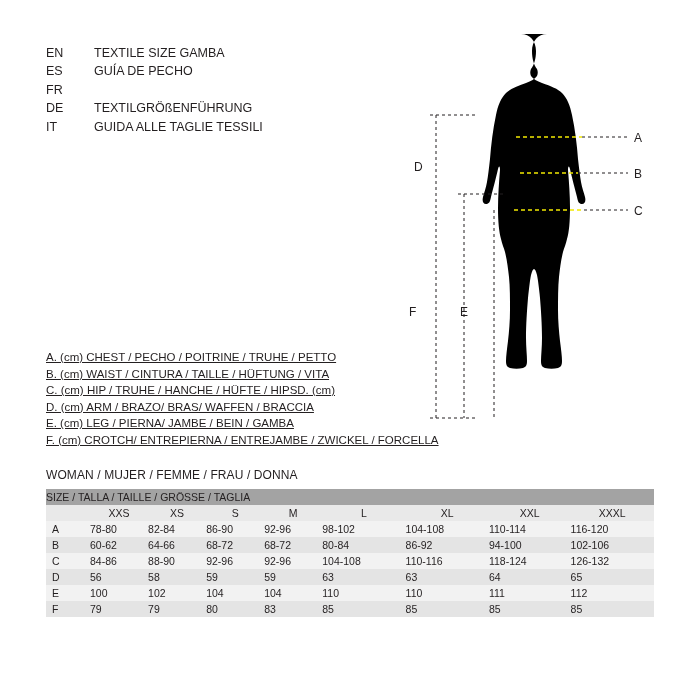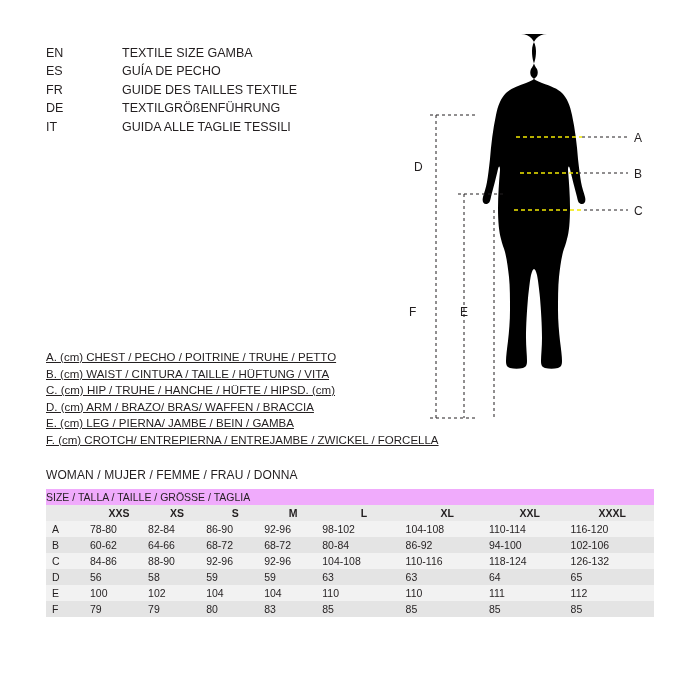--- a/index.html
+++ b/index.html
@@ -19,21 +19,20 @@
   
   .lang-block {
     position: absolute;
     left: 46px;
     top: 44px;
     font-size: 12.5px;
     line-height: 18.4px;
   }
   .lang-row {
     display: flex;
-    gap: 28px;
   }
   .lang-code {
     width: 48px;
     flex: 0 0 48px;
     color: #231f20;
   }
   .lang-text {
     white-space: nowrap;
   }
 
@@ -67,31 +66,30 @@
     width: 608px;
     font-size: 10.5px;
     color: #231f20;
   }
   table.sizes td {
     padding: 0;
     height: 16px;
     vertical-align: middle;
   }
   .hdr-row td {
-    background: #f0abfc;
+    background: #a3a3a3;
     font-size: 10.5px;
     padding-left: 6px;
     height: 16px;
     margin-left: 24px;
   }
   .sub-row td {
     background: #e9e9e9;
     text-align: center;
     height: 16px;
-    font-weight: bold;
   }
   .row-odd td { background: #f2f2f2; }
   .row-even td { background: #e4e4e4; }
   .row-label {
     width: 38px;
     text-align: left;
     padding-left: 6px !important;
   }
   .cell { text-align: left; }
 
@@ -118,21 +116,20 @@
   <div class="lang-row">
     <span class="lang-code">EN</span>
     <span class="lang-text">TEXTILE SIZE GAMBA</span>
   </div>
   <div class="lang-row">
     <span class="lang-code">ES</span>
     <span class="lang-text">GUÍA DE PECHO</span>
   </div>
   <div class="lang-row">
     <span class="lang-code">FR</span>
-    <span class="lang-text">GUIDE DES TAILLES TEXTILE</span>
   </div>
   <div class="lang-row">
     <span class="lang-code">DE</span>
     <span class="lang-text">TEXTILGRÖßENFÜHRUNG</span>
   </div>
   <div class="lang-row">
     <span class="lang-code">IT</span>
     <span class="lang-text">GUIDA ALLE TAGLIE TESSILI</span>
   </div>
 </div>

